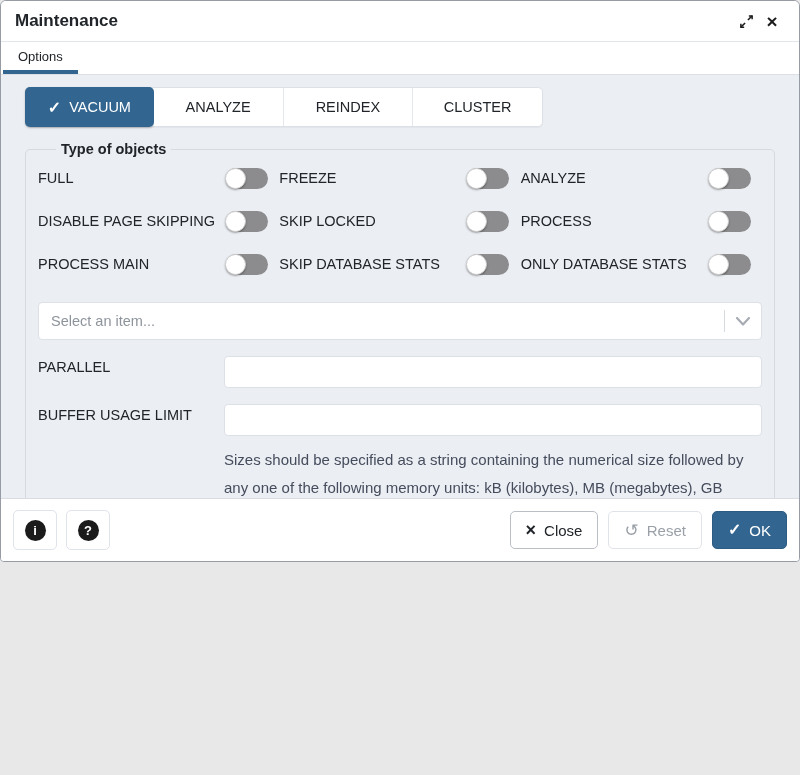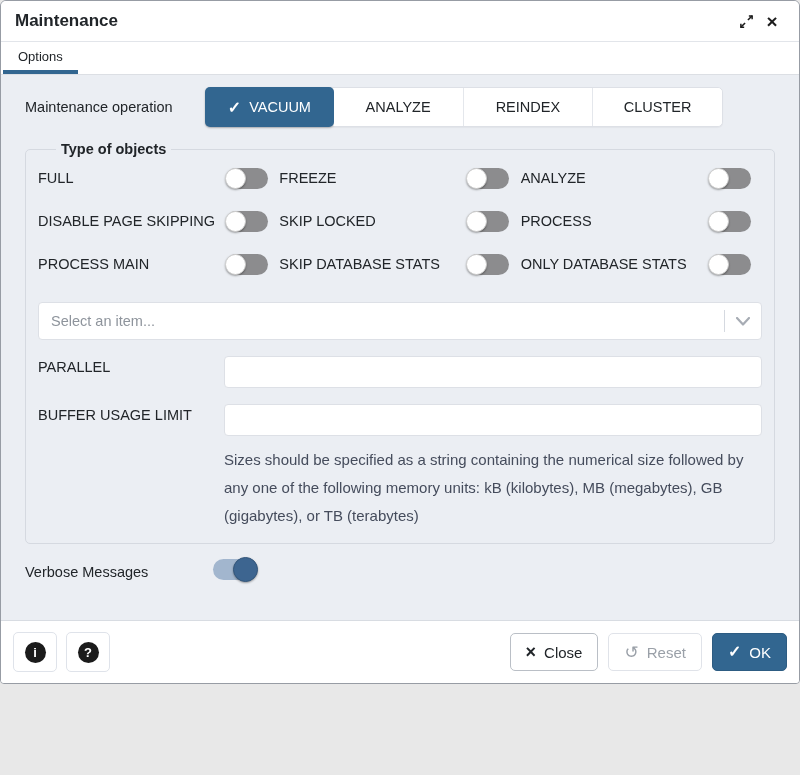--- a/index.html
+++ b/index.html
@@ -1,17 +1,17 @@
 <!DOCTYPE html>
 <html><head>
 <meta charset="utf-8">
 <style>
   html,body{margin:0;padding:0;background:#e8e8e8;font-family:"Liberation Sans",sans-serif;}
   .dialog{
-    box-sizing:border-box;width:800px;height:684px;background:#ebeef3;
+    box-sizing:border-box;width:800px;height:562px;background:#ebeef3;
     border:1px solid #979ca4;border-radius:6px 6px 4px 4px;overflow:hidden;
     display:flex;flex-direction:column;
   }
   
   .hdr{background:#fff;height:40px;flex:0 0 auto;display:flex;align-items:center;
        padding:0 14px;border-bottom:1px solid #e2e5ea;}
   .hdr .title{font-size:17px;font-weight:700;color:#212529;}
   .hdr .spacer{flex:1;}
   .hdr .hbtn{width:26px;height:26px;display:flex;align-items:center;justify-content:center;
        cursor:pointer;color:#1c1c1c;}
@@ -102,21 +102,20 @@
     <span class="hbtn close-x">×</span>
   </div>
 
   <div class="tabbar">
     <span class="tab">Options</span>
   </div>
 
   <div class="content">
 
     <div class="row op-row">
-      <span class="field-label">Maintenance operation</span>
       <div class="btn-group">
         <div class="gbtn sel">
           <span class="chk">✓</span>
           <span>VACUUM</span>
         </div>
         <div class="gbtn">
           <span>ANALYZE</span>
         </div>
         <div class="gbtn">
           <span>REINDEX</span>

